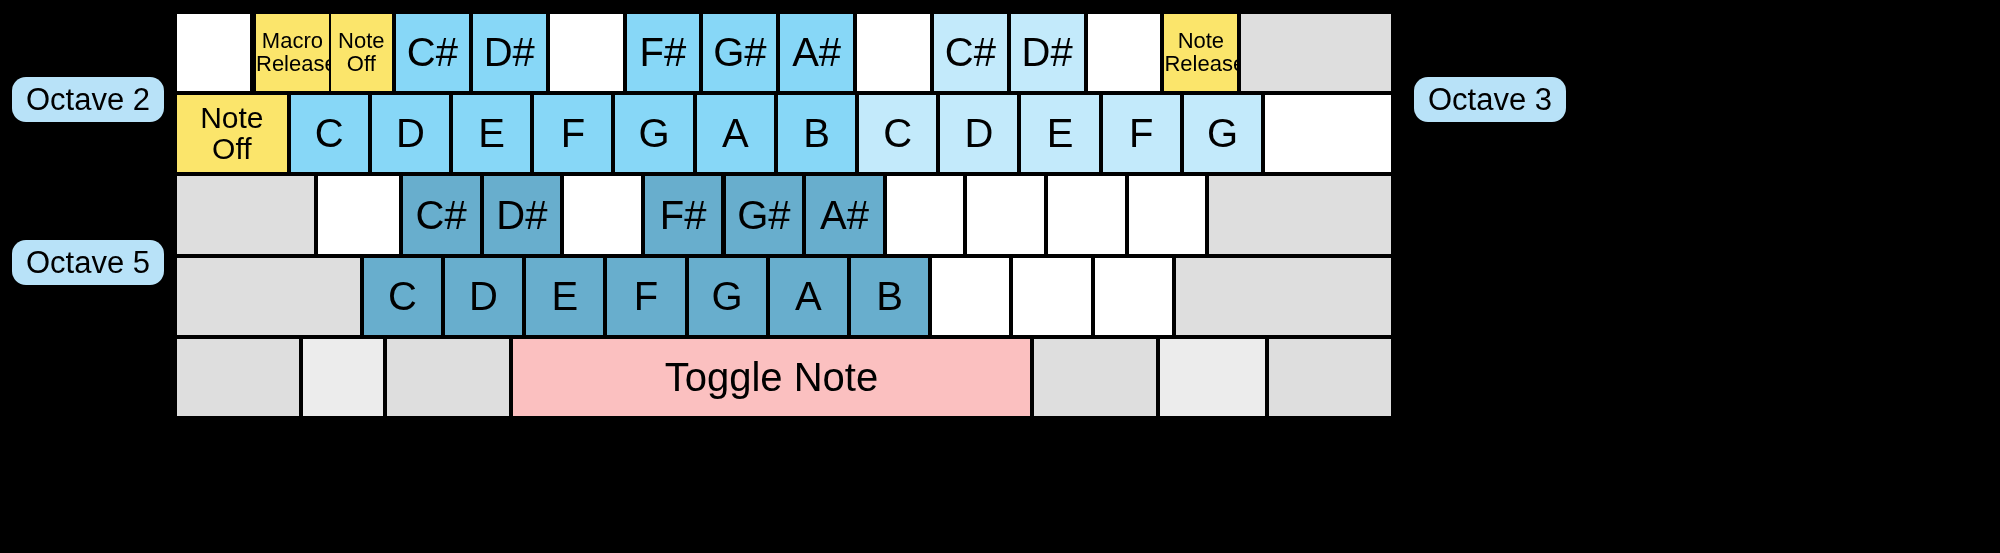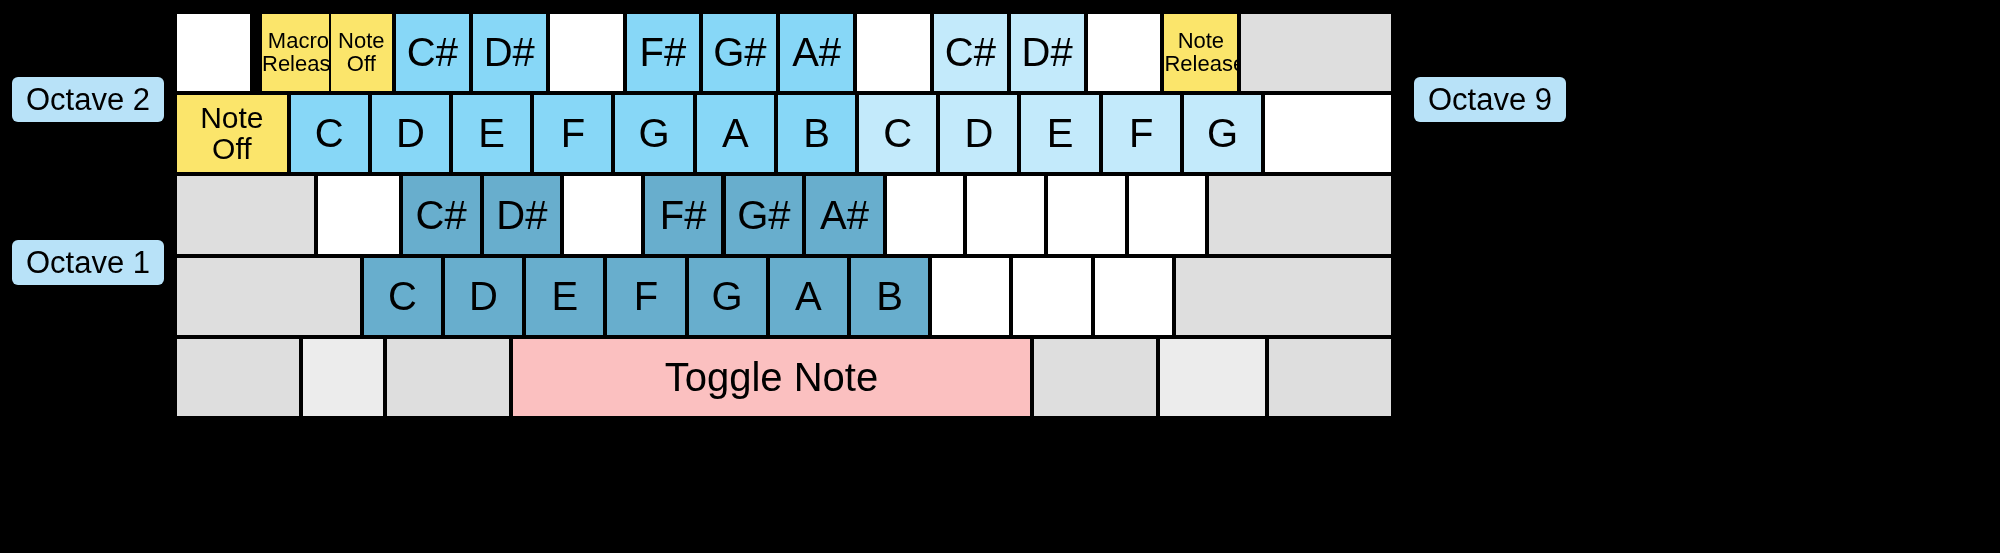--- a/index.html
+++ b/index.html
@@ -2,21 +2,21 @@
 <html><head>
 <meta charset="utf-8">
 <style>
   html,body{margin:0;padding:0;background:#000;}
   body{width:2000px;height:553px;overflow:hidden;
        font-family:"Liberation Sans","DejaVu Sans",sans-serif;}
   #stage{position:relative;width:2000px;height:553px;background:#000;}
 
   
   .octave-pill{
-    position:absolute;background:#b8e2f8;border-radius:6px;
+    position:absolute;background:#b8e2f8;border-radius:14px;
     color:#000;font-size:31px;line-height:1;
     display:flex;align-items:center;justify-content:center;
     padding:7px 14px;white-space:nowrap;
   }
 
   
   #grid{position:absolute;left:175px;top:12px;width:1218px;height:406px;}
   .krow{position:absolute;left:0;width:100%;height:81.2px;}
   .key{
     position:absolute;top:0;height:100%;
@@ -42,30 +42,30 @@
   .fs-sm   {font-size:22px;}
   .fs-note {font-size:30px;}
 </style>
 </head>
 <body>
 
 <div id="stage">
 
   <div class="octave-pill" id="pill-oct2" style="left:12px;top:77px;">Octave 2</div>
 
-  <div class="octave-pill" id="pill-oct1" style="left:12px;top:240px;">Octave 1</div>
-
-  <div class="octave-pill" id="pill-oct3" style="left:1414px;top:77px;">Octave 9</div>
+  <div class="octave-pill" id="pill-oct1" style="left:12px;top:240px;">Octave 5</div>
+
+  <div class="octave-pill" id="pill-oct3" style="left:1414px;top:77px;">Octave 3</div>
 
   <div id="grid">
       <div class="krow" style="top: 0px;">
         <div class="key c-white fs-mid" style="left: 0px; width: 76.8454px;">
           <span class="l1"></span>
         </div>
-        <div class="key c-yellow fs-sm" style="left: 85px; width: 76.8454px;">
+        <div class="key c-yellow fs-sm" style="left: 79px; width: 76.8454px;">
           <span class="l1">Macro</span>
           <span class="l2">Release</span>
         </div>
         <div class="key c-yellow fs-sm" style="left: 153.691px; width: 65.3186px;">
           <span class="l1">Note</span>
           <span class="l2">Off</span>
         </div>
         <div class="key c-sky fs-big" style="left: 219.009px; width: 76.8454px;">
           <span class="l1">C#</span>
         </div>

